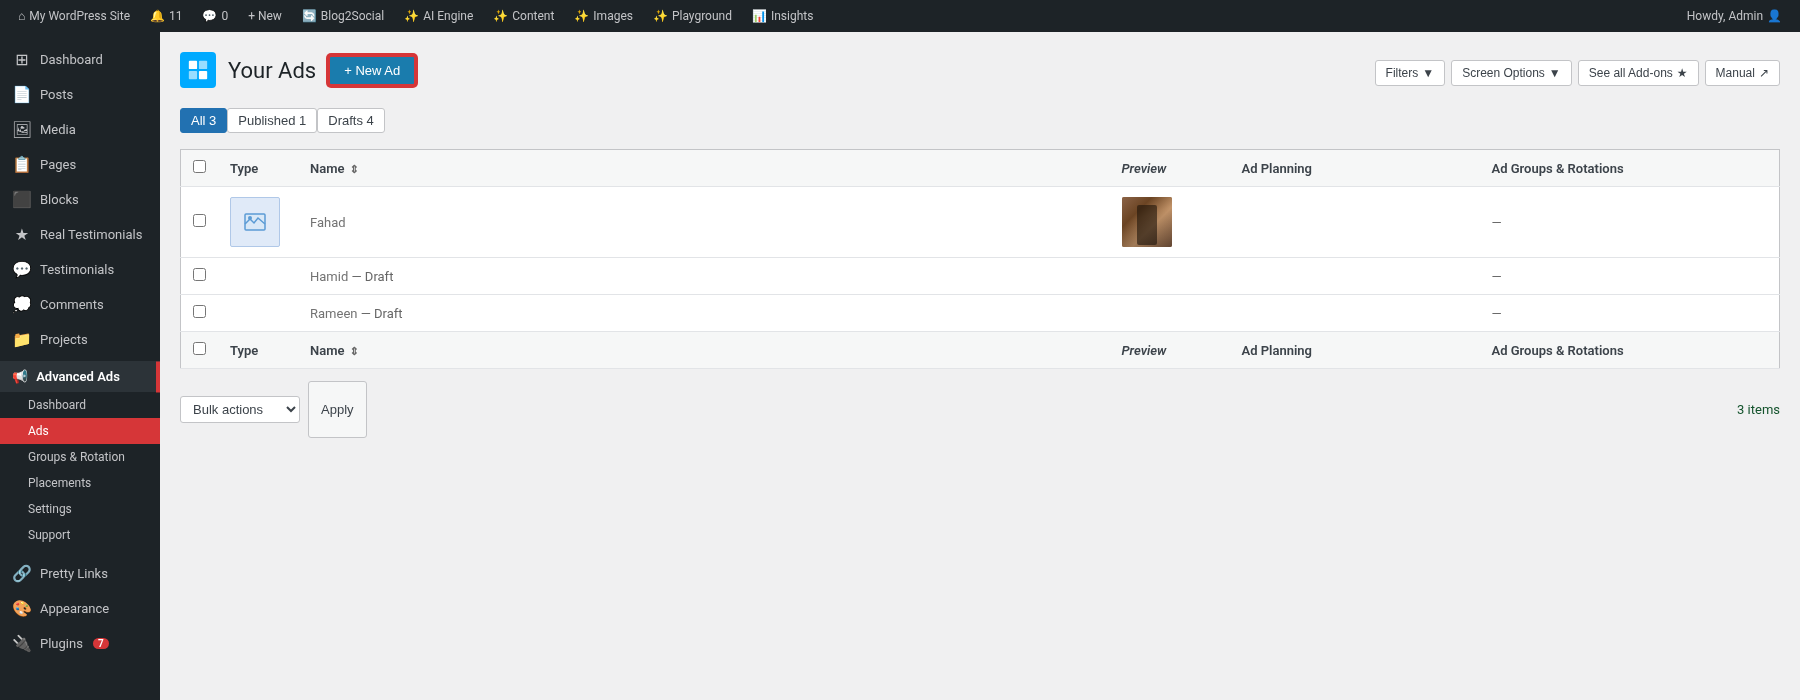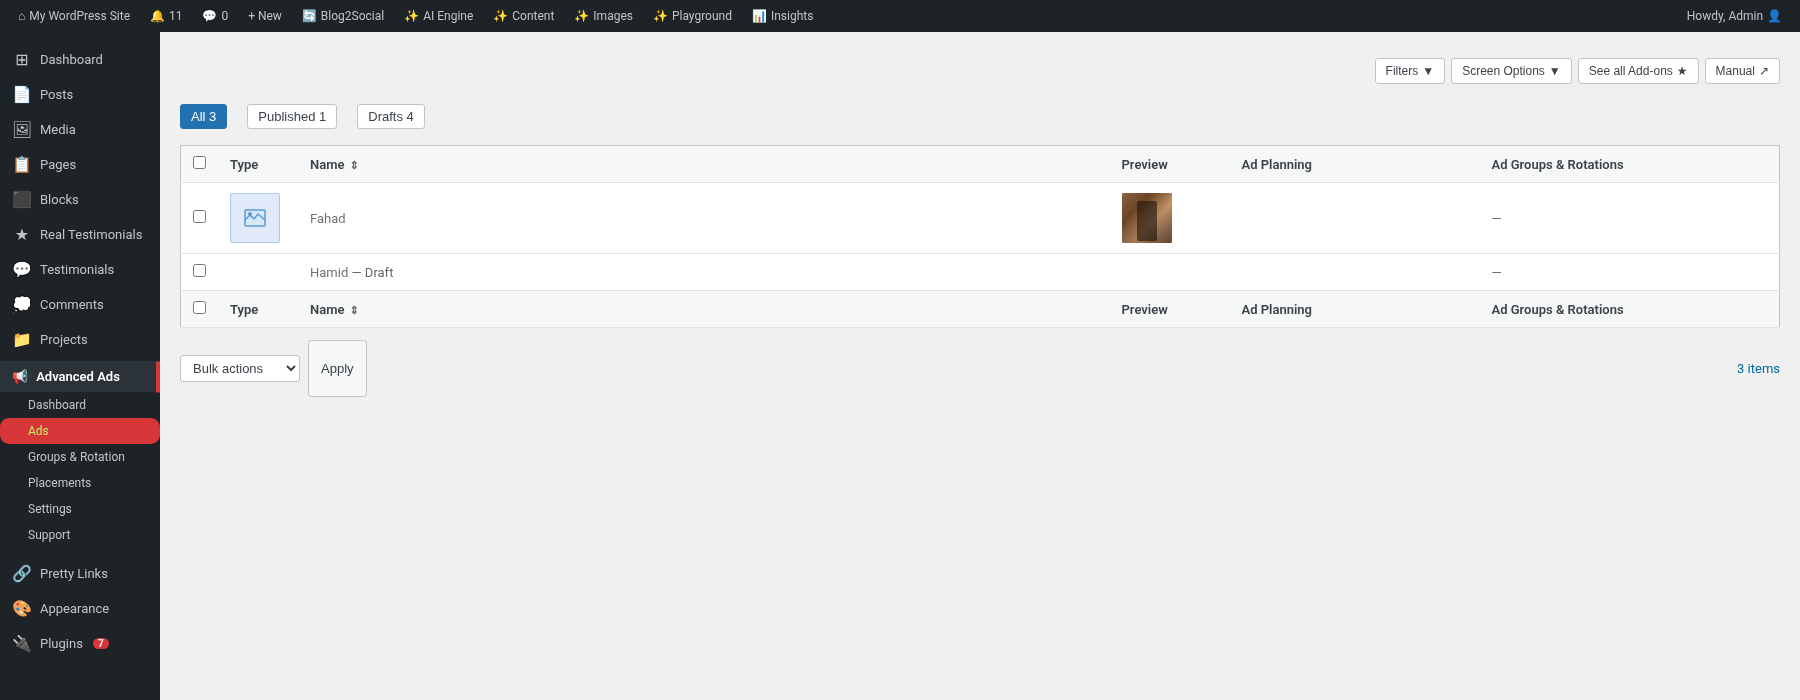--- a/index.html
+++ b/index.html
@@ -87,21 +87,21 @@
       height: 100%;
       background: #d63638;
     }
     .sidebar-sub-item {
       padding: 6px 12px 6px 28px;
       color: #c3c4c7;
       font-size: 12px;
       cursor: pointer;
       display: block;
     }
-    .sidebar-sub-item.active { background: #d63638; color: #bef264; border-radius: 9px; }
+    .sidebar-sub-item.active { background: #d63638; color: #ffffff; border-radius: 0; }
 
     
     #main {
       flex: 1;
       padding: 20px 20px 20px 20px;
       background: #f0f0f1;
     }
 
     
     .page-header {
@@ -163,21 +163,21 @@
       font-size: 12px;
       color: #3c434a;
       display: flex;
       align-items: center;
       gap: 4px;
     }
 
     
     .filter-tabs {
       display: flex;
-      gap: 20px;
+      gap: 0;
       margin-bottom: 16px;
       align-items: center;
     }
     .filter-tab {
       padding: 4px 10px;
       border: 1px solid #c3c4c7;
       border-radius: 3px;
       background: #fff;
       cursor: pointer;
       font-size: 13px;
@@ -202,21 +202,21 @@
     }
     .ads-table th {
       background: #f6f7f7;
       font-weight: 600;
       color: #3c434a;
     }
     .ads-table tr:last-child td { border-bottom: none; }
     .ads-table .col-check { width: 28px; }
     .ads-table .col-type { width: 80px; }
     .ads-table .col-name { min-width: 200px; }
-    .ads-table .col-preview { width: 120px; }
+    .ads-table .col-preview { width: 120px; font-style: italic; }
     .ads-table .col-planning { width: 250px; }
     .ads-table .col-groups { width: 300px; }
 
     .ad-link { color: #737373; text-decoration: none; }
     .draft-label { color: #666; font-style: normal; text-align: right; }
     .ad-thumb-placeholder {
       width: 50px;
       height: 50px;
       background: #e0eaf8;
       border: 1px solid #b0c8e8;
@@ -268,21 +268,21 @@
       background: #f6f7f7;
       border: 1px solid #c3c4c7;
       padding: 20px 12px;
       border-radius: 3px;
       cursor: pointer;
       font-size: 13px;
       color: #3c434a;
     }
     .items-count {
       margin-left: auto;
-      color: #0369a1;
+      color: #14532d;
       font-size: 13px;
     }
 
     
     input[type="checkbox"] { cursor: pointer; }
 
     
     .plugin-badge {
       background: #d63638;
       color: #fff;
@@ -422,20 +422,32 @@
     <div class="sidebar-item">
       <span class="icon">🔌</span>
       <span>Plugins</span>
       <span class="plugin-badge">7</span>
     </div>
   </div>
 
   <div id="main">
 
     <div class="page-header">
+      <div class="page-title-area">
+        <div class="page-logo">
+          <svg width="22" height="22" viewBox="0 0 24 24" fill="white">
+            <rect x="2" y="2" width="9" height="9" rx="1"></rect>
+            <rect x="13" y="2" width="9" height="9" rx="1" fill="rgba(255,255,255,0.6)"></rect>
+            <rect x="2" y="13" width="9" height="9" rx="1" fill="rgba(255,255,255,0.6)"></rect>
+            <rect x="13" y="13" width="9" height="9" rx="1"></rect>
+          </svg>
+        </div>
+        <h1 class="page-title">Your Ads</h1>
+        <button class="new-ad-button">+ New Ad</button>
+      </div>
       <div class="header-right-buttons">
         <button class="header-btn">
           <span>Filters</span>
           <span>▼</span>
         </button>
         <button class="header-btn">
           <span>Screen Options</span>
           <span>▼</span>
         </button>
         <button class="header-btn">
@@ -519,20 +531,35 @@
             <a class="ad-link">Hamid</a>
             <span class="draft-label"> — Draft</span>
           </td>
           <td class="col-preview"></td>
           <td class="col-planning"></td>
           <td class="col-groups">
             <span class="em-dash">—</span>
           </td>
         </tr>
 
+        <tr class="table-row">
+          <td class="col-check">
+            <input type="checkbox" style="">
+          </td>
+          <td class="col-type"></td>
+          <td class="col-name">
+            <a class="ad-link">Rameen</a>
+            <span class="draft-label"> — Draft</span>
+          </td>
+          <td class="col-preview"></td>
+          <td class="col-planning"></td>
+          <td class="col-groups">
+            <span class="em-dash">—</span>
+          </td>
+        </tr>
 
         <tr style="background:#f6f7f7;">
           <th class="col-check">
             <input type="checkbox" style="">
           </th>
           <th class="col-type">
             <span>Type</span>
           </th>
           <th class="col-name">
             <span>Name</span>

